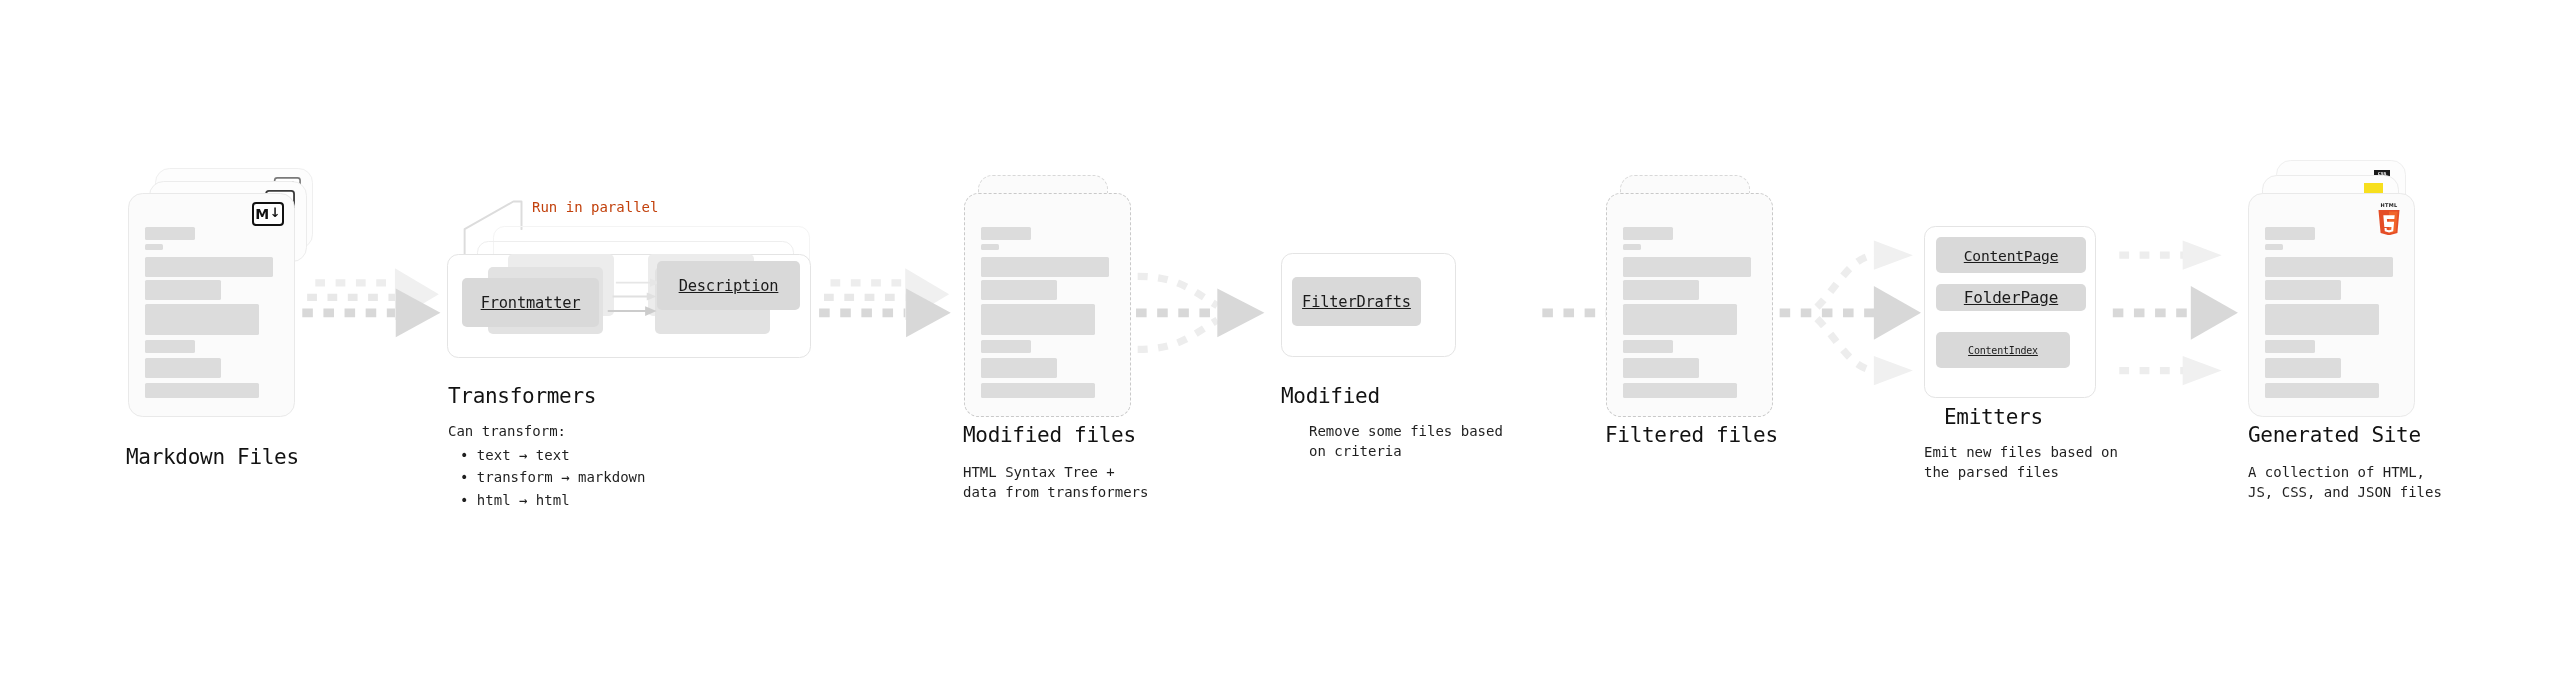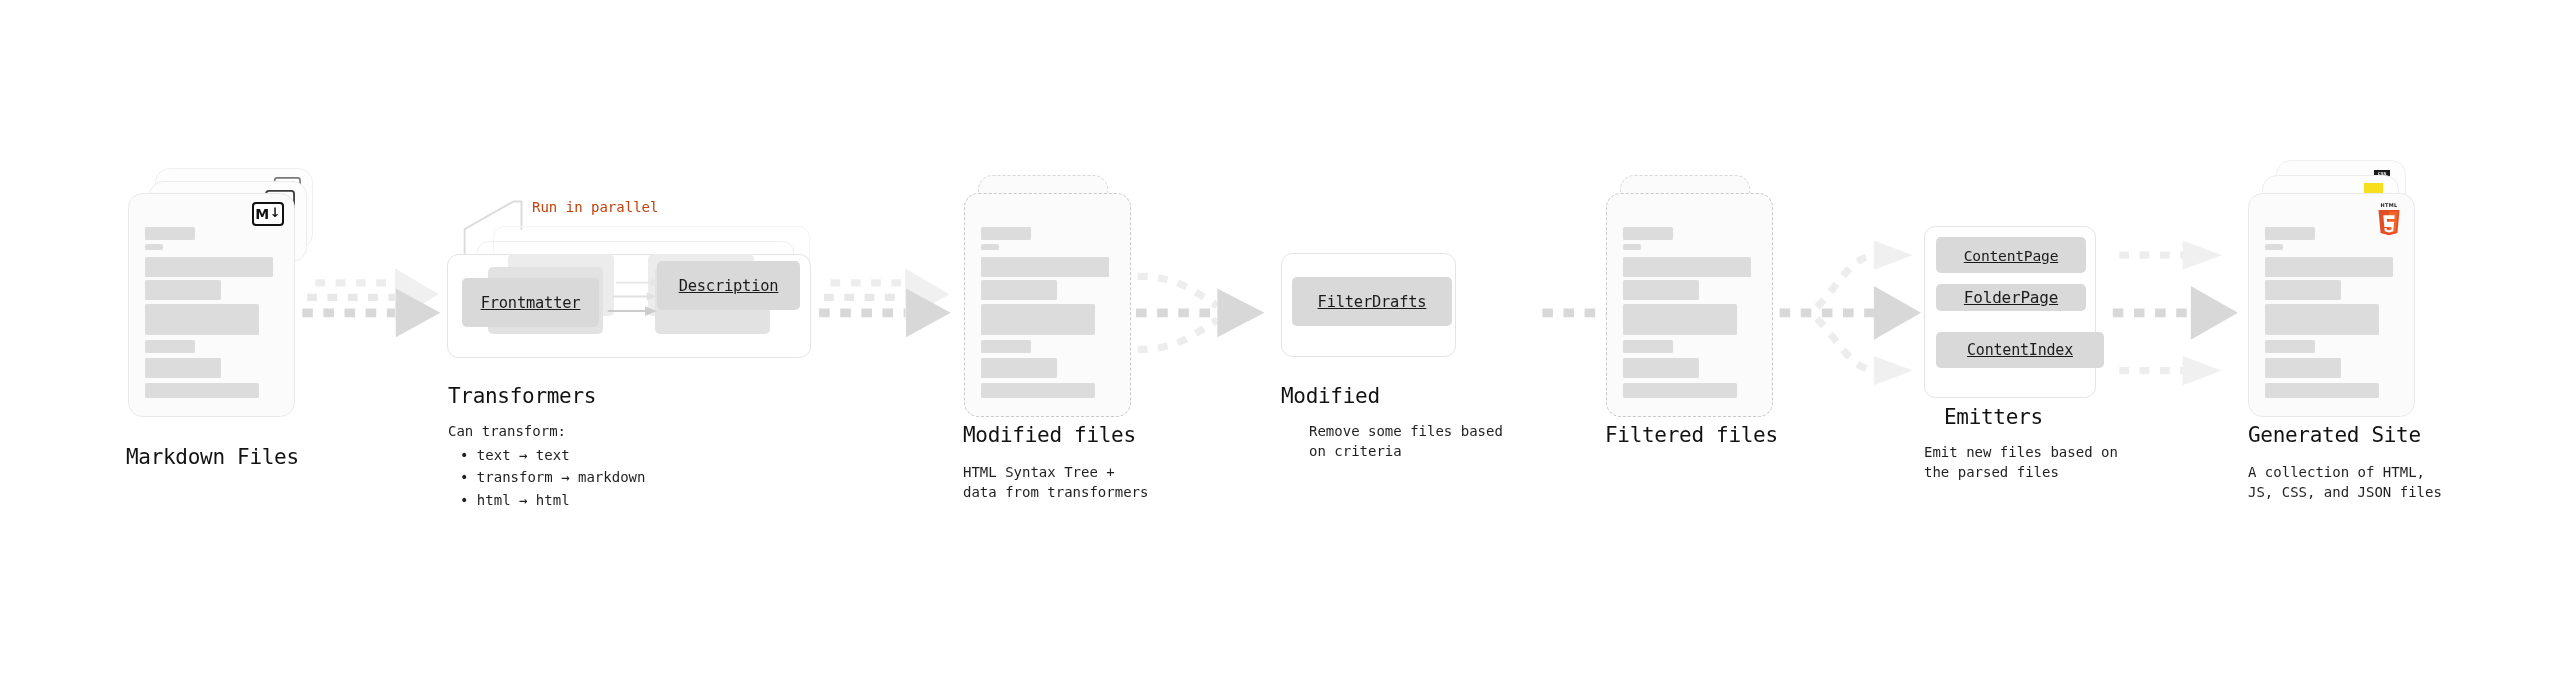--- a/index.html
+++ b/index.html
@@ -297,21 +297,21 @@
       <div class="skel" style="left:16.3px; top:189px; width:114px; height:14.6px;"></div>
     </div>
 
     <div class="title" style="left:963px; top:423px;">Modified files</div>
     <div class="subtitle" style="left:963px; top:462px;">HTML Syntax Tree +
 data from transformers</div>
   </div>
 
   <div class="node">
     <div class="box" style="left:1281px; top:253px; width:175px; height:104px;"></div>
-    <div class="pill" style="left:1292px; top:277px; width:160px; height:49px;">FilterDrafts</div>
+    <div class="pill" style="left:1292px; top:277px; width:129px; height:49px;">FilterDrafts</div>
 
     <div class="title" style="left:1281px; top:384px;">Modified</div>
     <div class="subtitle" style="left:1281px; top:421px;margin-left:28px;">Remove some files based
 on criteria</div>
   </div>
 
   <div class="node">
     <div class="card dashed" style="left:1620px; top:175px; width:130px; height:73px; border-color:#d8d8d8;"></div>
     <div class="card dashed" style="left:1606px; top:193px; width:167px; height:224px;">
       <div class="skel" style="left:16.3px; top:33px;  width:50px;  height:13px;"></div>
@@ -324,21 +324,21 @@
       <div class="skel" style="left:16.3px; top:189px; width:114px; height:14.6px;"></div>
     </div>
 
     <div class="title" style="left:1605px; top:423px;">Filtered files</div>
   </div>
 
   <div class="node">
     <div class="box" style="left:1924px; top:226px; width:172px; height:172px;"></div>
     <div class="pill" style="left:1936px; top:237px; width:150px; height:36px; font-size:14.6px;">ContentPage</div>
     <div class="pill" style="left:1936px; top:284px; width:150px; height:27px; font-size:16px;">FolderPage</div>
-    <div class="pill" style="left:1936px; top:332px; width:168px; height:36px; font-size:15px;">ContentIndex</div>
+    <div class="pill" style="left:1936px; top:332px; width:134px; height:36px; font-size:10px;">ContentIndex</div>
 
     <div class="title" style="left:1924px; top:405px;margin-left:20px;">Emitters</div>
     <div class="subtitle" style="left:1924px; top:442px;">Emit new files based on
 the parsed files</div>
   </div>
 
   <div class="node">
 
     <div class="card" style="left:2276px; top:160px; width:130px; height:65px; background:#fdfdfd; border-color:#efefef;">
       <svg class="cssbadge" style="right:14.6px; top:9px;" viewBox="0 0 20 12">

